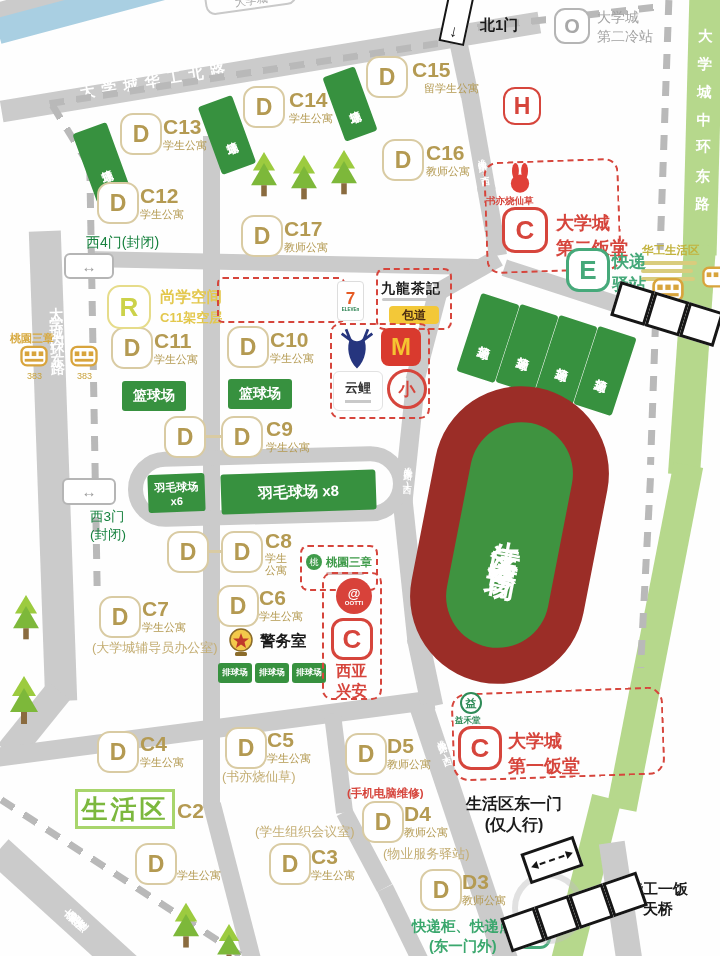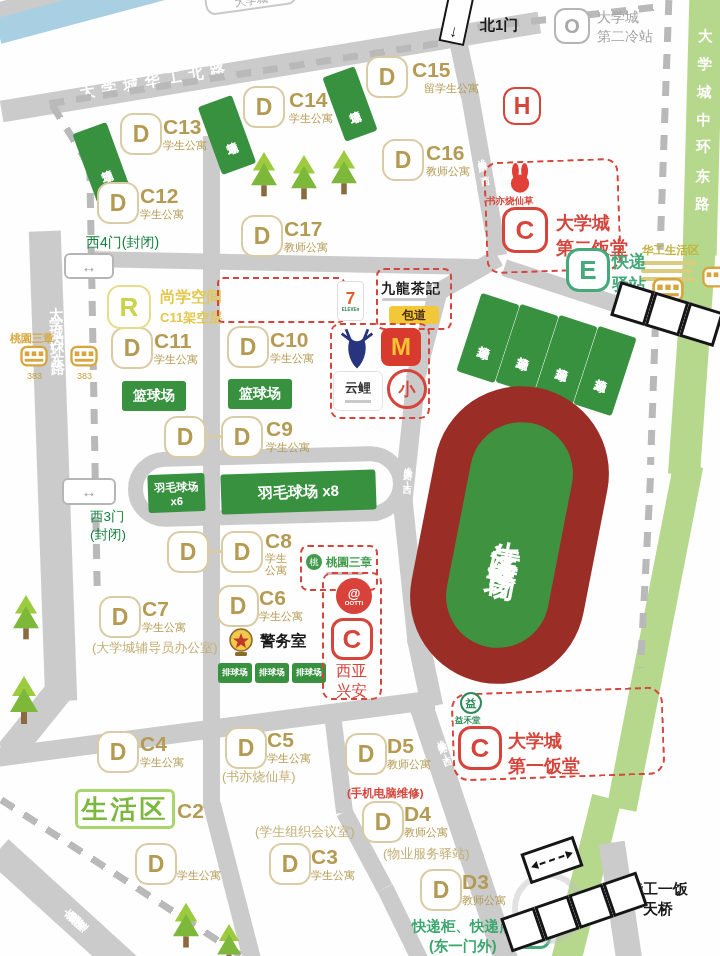--- a/index.html
+++ b/index.html
@@ -200,20 +200,21 @@
   <div class="gatelbl" style="left:86px;top:234px;font-size:14px">西4门(封闭)</div>
   <div class="gate" style="left:64px;top:253px;width:50px;height:26px">
       <span>↔</span>
     </div>
 
   <div class="gate" style="left:62px;top:478px;width:54px;height:27px">
       <span>↔</span>
     </div>
   <div class="gatelbl" style="left:90px;top:508px;line-height:18px"><span>西3门</span><br><span>(封闭)</span></div>
 
+  <div class="abs blktxt" style="left:466px;top:793px;font-size:16px;line-height:21px;text-align:center"><span>生活区东一门</span><br><span>(仅人行)</span></div>
 
   <div class="abs" style="left:10px;top:331px;font-size:11px;font-weight:bold;color:#d7a93f">桃園三章</div>
   <svg class="bus" style="left:20px;top:344px" width="28" height="26" viewBox="0 0 30 28">
       <rect x="1.5" y="3" width="27" height="20" rx="6" fill="#fff" stroke="#d8a43c" stroke-width="2.5"></rect>
       <rect x="5" y="8" width="5" height="5" fill="#d8a43c"></rect>
       <rect x="12.5" y="8" width="5" height="5" fill="#d8a43c"></rect>
       <rect x="20" y="8" width="5" height="5" fill="#d8a43c"></rect>
       <rect x="5" y="16" width="20" height="3" fill="#d8a43c"></rect>
     </svg>
   <div class="abs" style="left:27px;top:371px;font-size:9px;color:#c9a23c">383</div>
@@ -439,40 +440,40 @@
   <div class="abs" style="left:326px;top:572px;width:38px;height:3px;background:#d8b5b5;border-radius:2px"></div>
 
   <div class="dashedbox" style="left:322px;top:572px;width:60px;height:128px"></div>
   <div class="abs" style="left:336px;top:578px;width:36px;height:36px;background:#d8423a;border-radius:50%;display:flex;flex-direction:column;align-items:center;justify-content:center;color:#fff">
     <span style="font-size:13px;font-weight:bold;line-height:13px">@</span>
     <span style="font-size:6px;font-weight:bold">OOTTI</span>
   </div>
   <div class="sq c-icon" style="left:331px;top:618px;width:42px;height:42px;border-radius:12px">
       <span>C</span>
     </div>
-  <div class="abs red" style="left:336px;top:661px;font-size:15.5px;font-weight:normal;line-height:20px"><span>西亚</span><br><span>兴安</span></div>
+  <div class="abs red" style="left:336px;top:661px;font-size:15.5px;font-weight:bold;line-height:20px"><span>西亚</span><br><span>兴安</span></div>
 
   <svg class="abs" style="left:226px;top:627px" width="30" height="30" viewBox="0 0 30 30">
       <circle cx="15" cy="13" r="11" fill="#f3c94b" stroke="#8a6b2a" stroke-width="1.5"></circle>
       <polygon points="15,6 17,11.5 23,11.5 18.5,15 20,21 15,17.5 10,21 11.5,15 7,11.5 13,11.5" fill="#c0392b"></polygon>
       <rect x="9" y="25" width="12" height="4" rx="1.5" fill="#8a6b2a"></rect>
     </svg>
   <div class="abs blktxt" style="left:260px;top:631px;font-size:15.5px">警务室</div>
 
   <div class="dashedbox" style="left:452px;top:690px;width:212px;height:88px;border-radius:16px;transform:rotate(-2deg)"></div>
   <div class="abs" style="left:460px;top:692px;width:22px;height:22px;border:2px solid #2e8b57;border-radius:50%;background:#fff;display:flex;align-items:center;justify-content:center;color:#2e8b57;font-size:11px;font-weight:bold">
       <span>益</span>
     </div>
   <div class="abs" style="left:455px;top:715px;font-size:8.5px;font-weight:bold;color:#2e8b57">益禾堂</div>
   <div class="sq c-icon" style="left:458px;top:726px">
       <span>C</span>
     </div>
   <div class="abs red" style="left:508px;top:729px;font-size:18px;font-weight:bold;line-height:25px"><span>大学城</span><br><span>第一饭堂</span></div>
 
-  <div class="abs" style="left:75px;top:789px;width:100px;height:40px;border:3px solid #a8d56c;border-radius:6px;display:flex;align-items:center;justify-content:center;background:#fff">
+  <div class="abs" style="left:75px;top:789px;width:100px;height:40px;border:3px solid #a8d56c;border-radius:0;display:flex;align-items:center;justify-content:center;background:#fff">
     <span style="color:#7cb83e;font-size:26px;font-weight:bold;letter-spacing:3px">生活区</span>
   </div>
 
   <div class="abs grntxt" style="left:412px;top:916px;font-size:14.5px;line-height:20px;text-align:center"><span>快递柜、快递点</span><br><span>(东一门外)</span></div>
   <div class="sq e-icon" style="left:515px;top:913px;width:36px;height:36px;border-radius:11px;font-size:22px">
       <span>E</span>
     </div>
 
   <div class="abs blktxt" style="left:628px;top:879px;font-size:15px;line-height:20px;text-align:center"><span>华工一饭</span><br><span>天桥</span></div>
 

